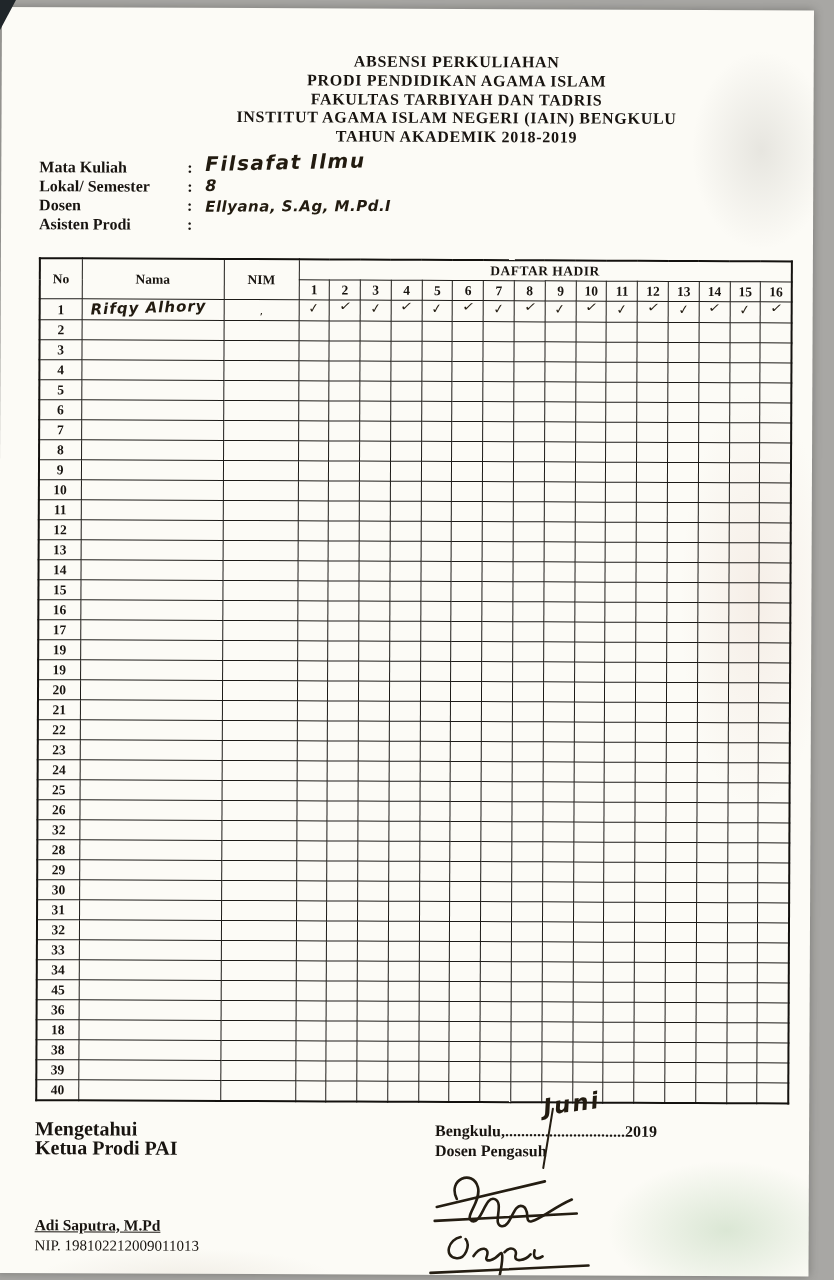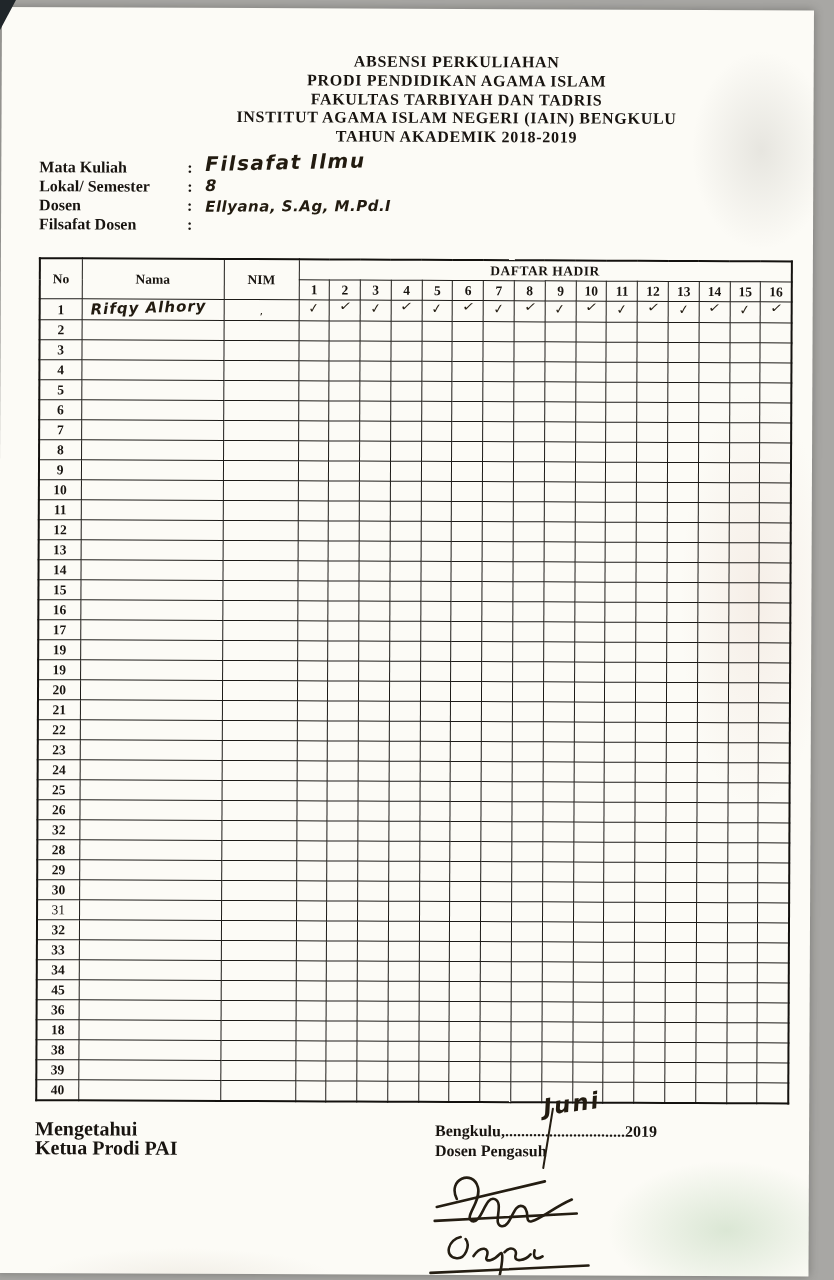--- a/index.html
+++ b/index.html
@@ -127,21 +127,21 @@
       <span class="info-label">Lokal/ Semester</span>
       <span class="info-colon">:</span>
       <span class="info-value"><span class="hand hand-semester">8</span></span>
     </div>
     <div class="info-row">
       <span class="info-label">Dosen</span>
       <span class="info-colon">:</span>
       <span class="info-value"><span class="hand hand-dosen">Ellyana, S.Ag, M.Pd.I</span></span>
     </div>
     <div class="info-row">
-      <span class="info-label">Filsafat Dosen</span>
+      <span class="info-label">Asisten Prodi</span>
       <span class="info-colon">:</span>
       <span class="info-value"></span>
     </div>
   </div>
 
   <table class="att-table">
     <colgroup>
       <col style="width:42px">
         <col style="width:142px">
         <col style="width:75px">
@@ -798,21 +798,21 @@
           <td class="c-h"></td>
           <td class="c-h"></td>
           <td class="c-h"></td>
           <td class="c-h"></td>
           <td class="c-h"></td>
           <td class="c-h"></td>
           <td class="c-h"></td>
           <td class="c-h"></td>
         </tr>
         <tr>
-          <td class="c-no" style="font-weight: normal; margin-left: 44px;">31</td>
+          <td class="c-no" style="font-weight: bold; margin-left: 44px;">31</td>
           <td class="c-nama"></td>
           <td class="c-nim"></td>
           <td class="c-h"></td>
           <td class="c-h"></td>
           <td class="c-h"></td>
           <td class="c-h"></td>
           <td class="c-h"></td>
           <td class="c-h"></td>
           <td class="c-h"></td>
           <td class="c-h"></td>
@@ -1013,20 +1013,24 @@
           <td class="c-h"></td>
           <td class="c-h"></td>
           <td class="c-h"></td>
         </tr>
       </tbody>
   </table>
 
   <div class="footer-left">
     <div>Mengetahui</div>
     <div>Ketua Prodi PAI</div>
+  </div>
+  <div class="sign-left">
+    <div class="name">Adi Saputra, M.Pd</div>
+    <div class="nip">NIP. 198102212009011013</div>
   </div>
 
   <div class="footer-right">
     <div style="position:relative;">
       <span>Bengkulu,..............................2019</span>
       <span class="hand hand-date">Juni</span>
       <span class="date-stroke"></span>
     </div>
     <div>Dosen Pengasuh</div>
   </div>

